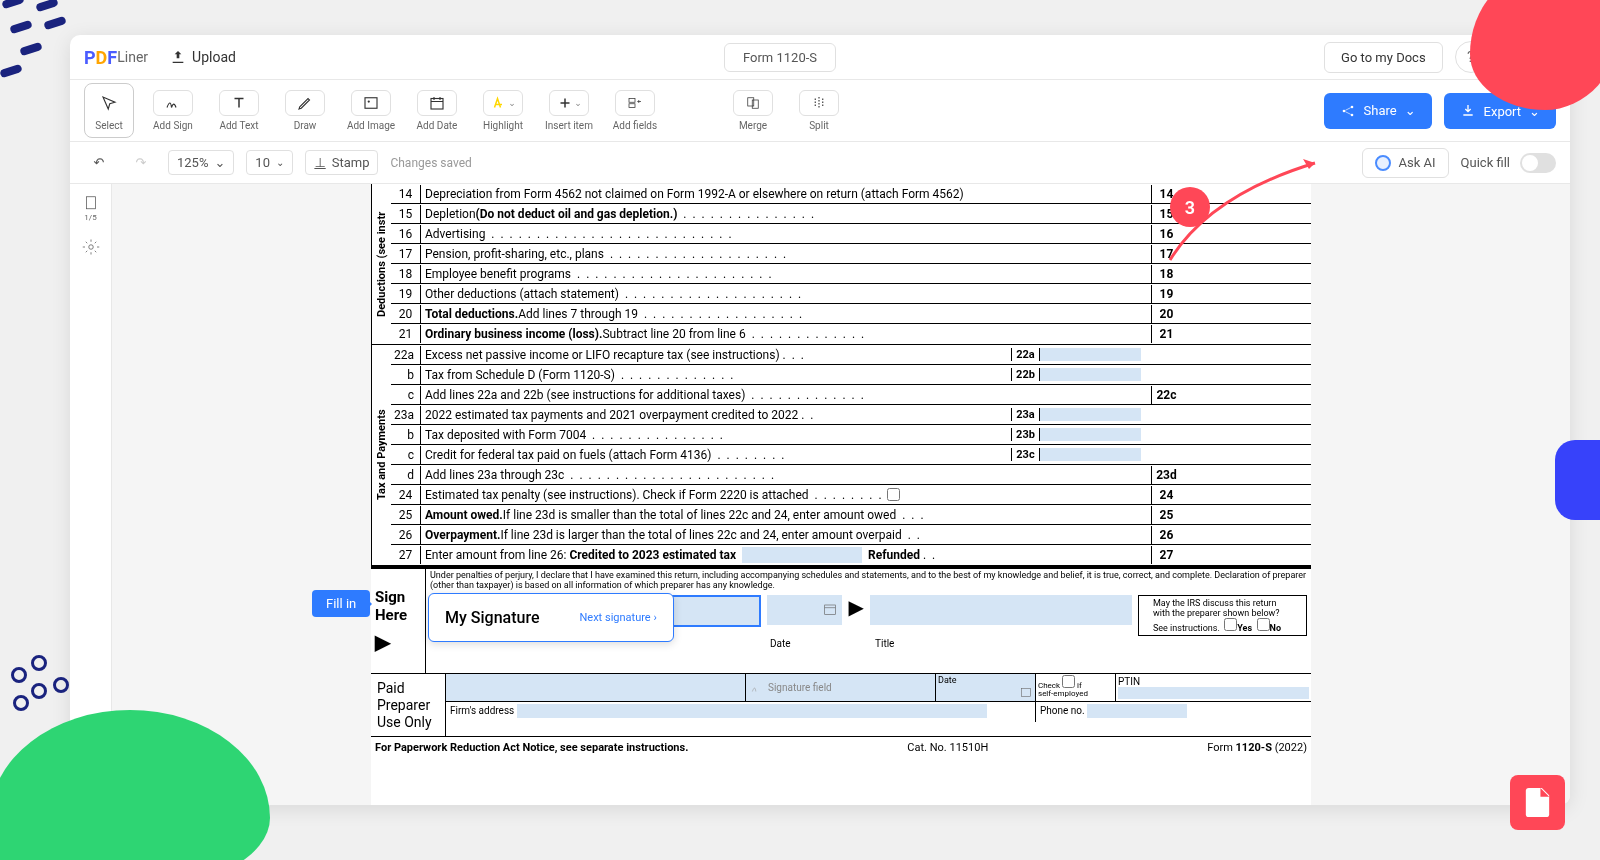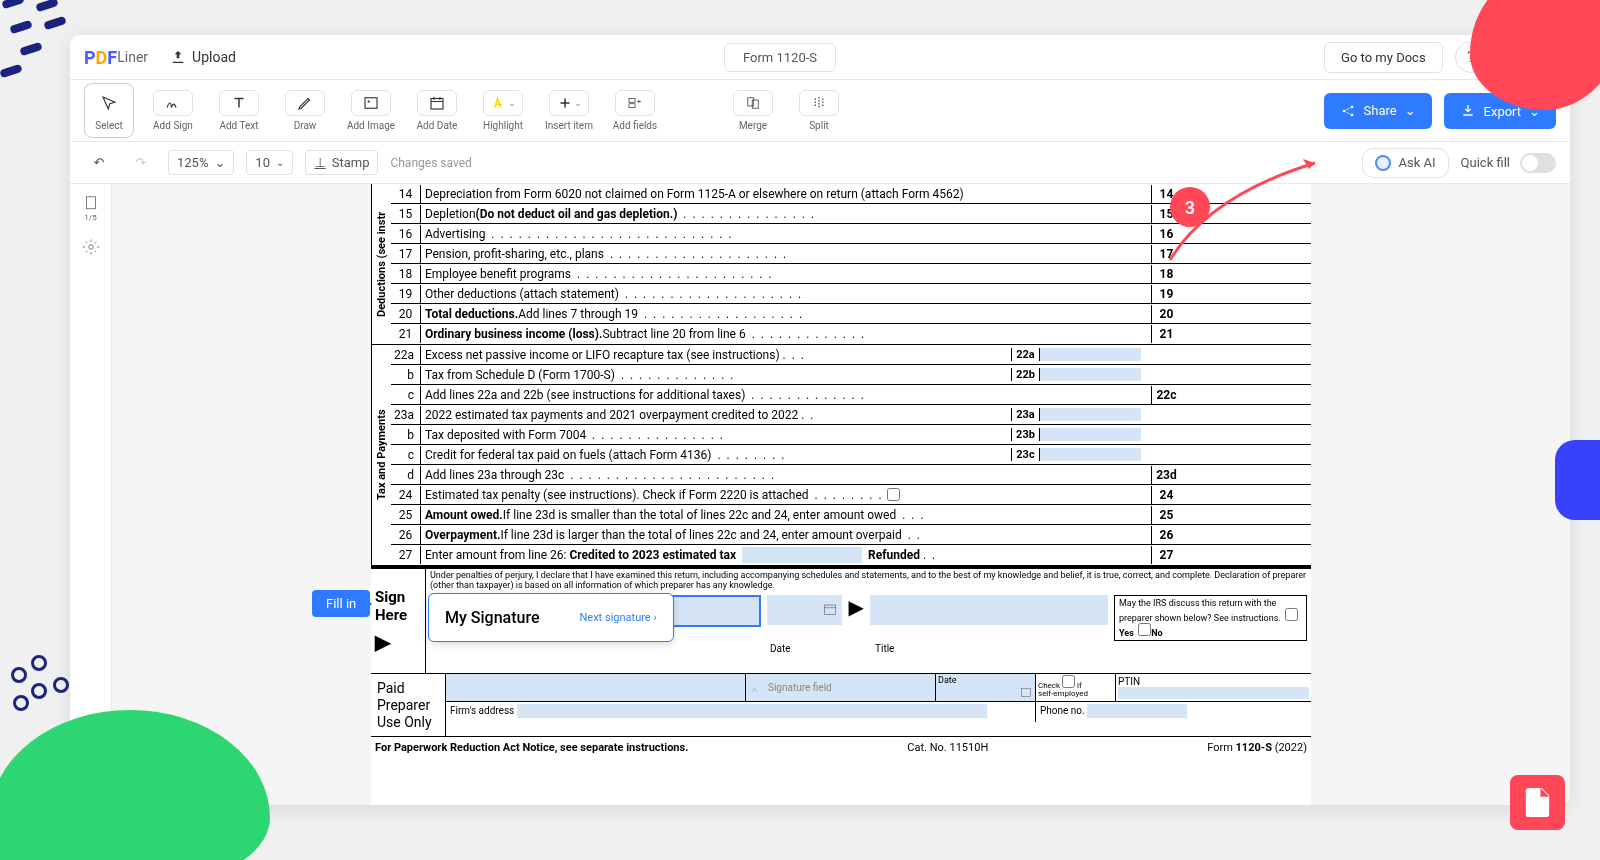--- a/index.html
+++ b/index.html
@@ -35,21 +35,21 @@
 .share-btn{background:#2e7bff;color:#fff;padding:10px 16px;border-radius:6px;display:flex;align-items:center;gap:8px;font-size:13px;cursor:pointer}
 .export-btn{background:#2e7bff;color:#fff;padding:10px 16px;border-radius:6px;display:flex;align-items:flex-end;gap:8px;font-size:13px;cursor:pointer}
 .arrow-annot{position:absolute;top:120px;right:240px;width:170px;height:110px;z-index:50;pointer-events:none}
 .badge3{position:absolute;top:152px;right:360px;width:40px;height:40px;background:#ff4757;border-radius:50%;display:flex;align-items:center;justify-content:center;color:#fff;font-size:18px;font-weight:600;z-index:51}
 .toolbar2{height:42px;display:flex;align-items:center;padding:0 14px;border-bottom:1px solid #e8e8e8;gap:12px;font-size:13px;color:#555}
 .tb2-btn{width:30px;height:30px;display:flex;align-items:center;justify-content:center;border-radius:4px;cursor:pointer}
 .tb2-btn.dis{opacity:0.3}
 .zoom{padding:4px 8px;border:1px solid #e0e0e0;border-radius:4px;display:flex;align-items:center;gap:6px}
 .stamp{display:flex;align-items:center;gap:6px;padding:4px 8px;border:1px solid #e0e0e0;border-radius:4px}
 .saved{color:#999;font-size:12px}
-.ask-ai{display:flex;align-items:center;gap:8px;padding:6px 12px;border:1px solid #e0e0e0;border-radius:11px;cursor:pointer}
+.ask-ai{display:flex;align-items:center;gap:8px;padding:6px 12px;border:1px solid #e0e0e0;border-radius:6px;cursor:pointer}
 .ask-ai .dot{width:16px;height:16px;background:#e8f0ff;border:2px solid #4a8cff;border-radius:50%}
 .quickfill{display:flex;align-items:center;gap:10px;font-size:13px}
 .toggle{width:36px;height:20px;background:#e0e0e0;border-radius:10px;position:relative}
 .toggle::after{content:'';position:absolute;left:2px;top:2px;width:16px;height:16px;background:#fff;border-radius:50%}
 .workspace{flex:1;display:flex;overflow:hidden}
 .sidebar-left{width:42px;border-right:1px solid #e8e8e8;display:flex;flex-direction:column;align-items:center;padding-top:10px;gap:16px}
 .side-ic{width:28px;height:28px;display:flex;flex-direction:column;align-items:center;font-size:8px;color:#666;cursor:pointer}
 .canvas{flex:1;background:#f5f5f5;display:flex;justify-content:center;overflow:hidden;position:relative}
 .fillin-tag{position:absolute;left:200px;top:406px;background:#2e7bff;color:#fff;padding:6px 14px;border-radius:4px;font-size:13px;z-index:20}
 .fillin-tag::after{content:'';position:absolute;right:-8px;top:50%;transform:translateY(-50%);border:6px solid transparent;border-left-color:#2e7bff}
@@ -68,21 +68,21 @@
 .subcol .sf{flex:1;background:#d5e5f5}
 .sign-area{display:flex;border-top:2px solid #000}
 .sign-vert{width:55px;font-weight:700;font-size:15px;padding:19px 4px;border-right:1px solid #000}
 .sign-body{flex:1;padding:2px 4px;font-size:9px}
 .sign-row{display:flex;gap:6px;margin-top:4px}
 .sig-field{border:2px solid #2e7bff;background:#d5e5f5;height:32px;width:310px;padding:4px;font-family:'Brush Script MT',cursive;font-size:18px;color:#2a2a6a}
 .sig-popup{position:absolute;background:#fff;border:1px solid #2e7bff;border-radius:6px;padding:14px 16px;box-shadow:0 2px 8px rgba(0,0,0,0.15);display:flex;align-items:center;gap:40px;z-index:30}
 .sig-popup .nx{color:#2e7bff;font-size:11px;cursor:pointer}
 .date-cell{background:#d5e5f5;width:75px;height:30px;position:relative}
 .date-cell svg{position:absolute;right:4px;top:6px;width:16px;height:16px}
-.irs-box{border:1px solid #000;padding:2px 4px;font-size:9px;width:193px}
+.irs-box{border:1px solid #000;padding:2px 14px;font-size:9px;width:169px}
 .prep-vert{width:75px;font-weight:400;font-size:14px;padding:6px;border-right:1px solid #000}
 .prep-body{flex:1}
 .prep-row{display:flex;border-bottom:1px solid #000;min-height:20px;font-size:10px}
 .prep-cell{padding:2px 4px;border-right:1px solid #000;background:#d5e5f5}
 .footer-row{display:flex;justify-content:space-between;padding:4px;font-size:11px;border-top:1px solid #000}
 b{font-weight:700}
 </style>
 </head>
 <body>
 
@@ -295,21 +295,21 @@
     <div class="canvas">
       <div class="fillin-tag">Fill in</div>
 
       <div class="page">
 
         <div style="display:flex;border-bottom:1px solid #000">
           <div class="section-vert" style="min-height:160px">Deductions (see instr</div>
           <div style="flex:1">
             <div class="frm-row">
                 <div class="ln-num">14</div>
-                <div class="ln-text">Depreciation from Form 6020 not claimed on Form 1125-A or elsewhere on return (attach Form 4562)</div>
+                <div class="ln-text">Depreciation from Form 4562 not claimed on Form 1992-A or elsewhere on return (attach Form 4562)</div>
                 <div class="ln-amt">14</div>
                 <div class="ln-fill"></div>
               </div>
             <div class="frm-row">
                 <div class="ln-num">15</div>
                 <div class="ln-text dots"><span>Depletion </span><b>(Do not deduct oil and gas depletion.)</b>&nbsp;&nbsp;.&nbsp;&nbsp;.&nbsp;&nbsp;.&nbsp;&nbsp;.&nbsp;&nbsp;.&nbsp;&nbsp;.&nbsp;&nbsp;.&nbsp;&nbsp;.&nbsp;&nbsp;.&nbsp;&nbsp;.&nbsp;&nbsp;.&nbsp;&nbsp;.&nbsp;&nbsp;.&nbsp;&nbsp;.&nbsp;&nbsp;.</div>
                 <div class="ln-amt">15</div>
                 <div class="ln-fill"></div>
               </div>
             <div class="frm-row">
@@ -359,21 +359,21 @@
                 <div class="ln-text dots"><span>Excess net passive income or LIFO recapture tax (see instructions)</span>&nbsp;.&nbsp;&nbsp;.&nbsp;&nbsp;.</div>
                 <div class="subcol">
                   <div class="sn">22a</div>
                   <div class="sf"></div>
                 </div>
                 <div class="ln-gray"></div>
                 <div class="ln-fill" style="background:#fff"></div>
               </div>
             <div class="frm-row">
                 <div class="ln-num r">b</div>
-                <div class="ln-text dots"><span>Tax from Schedule D (Form 1700-S)</span>&nbsp;&nbsp;.&nbsp;&nbsp;.&nbsp;&nbsp;.&nbsp;&nbsp;.&nbsp;&nbsp;.&nbsp;&nbsp;.&nbsp;&nbsp;.&nbsp;&nbsp;.&nbsp;&nbsp;.&nbsp;&nbsp;.&nbsp;&nbsp;.&nbsp;&nbsp;.&nbsp;&nbsp;.</div>
+                <div class="ln-text dots"><span>Tax from Schedule D (Form 1120-S)</span>&nbsp;&nbsp;.&nbsp;&nbsp;.&nbsp;&nbsp;.&nbsp;&nbsp;.&nbsp;&nbsp;.&nbsp;&nbsp;.&nbsp;&nbsp;.&nbsp;&nbsp;.&nbsp;&nbsp;.&nbsp;&nbsp;.&nbsp;&nbsp;.&nbsp;&nbsp;.&nbsp;&nbsp;.</div>
                 <div class="subcol">
                   <div class="sn">22b</div>
                   <div class="sf"></div>
                 </div>
                 <div class="ln-gray"></div>
                 <div class="ln-fill" style="background:#fff"></div>
               </div>
             <div class="frm-row">
                 <div class="ln-num r">c</div>
                 <div class="ln-text dots"><span>Add lines 22a and 22b (see instructions for additional taxes)</span>&nbsp;&nbsp;.&nbsp;&nbsp;.&nbsp;&nbsp;.&nbsp;&nbsp;.&nbsp;&nbsp;.&nbsp;&nbsp;.&nbsp;&nbsp;.&nbsp;&nbsp;.&nbsp;&nbsp;.&nbsp;&nbsp;.&nbsp;&nbsp;.&nbsp;&nbsp;.&nbsp;&nbsp;.</div>

